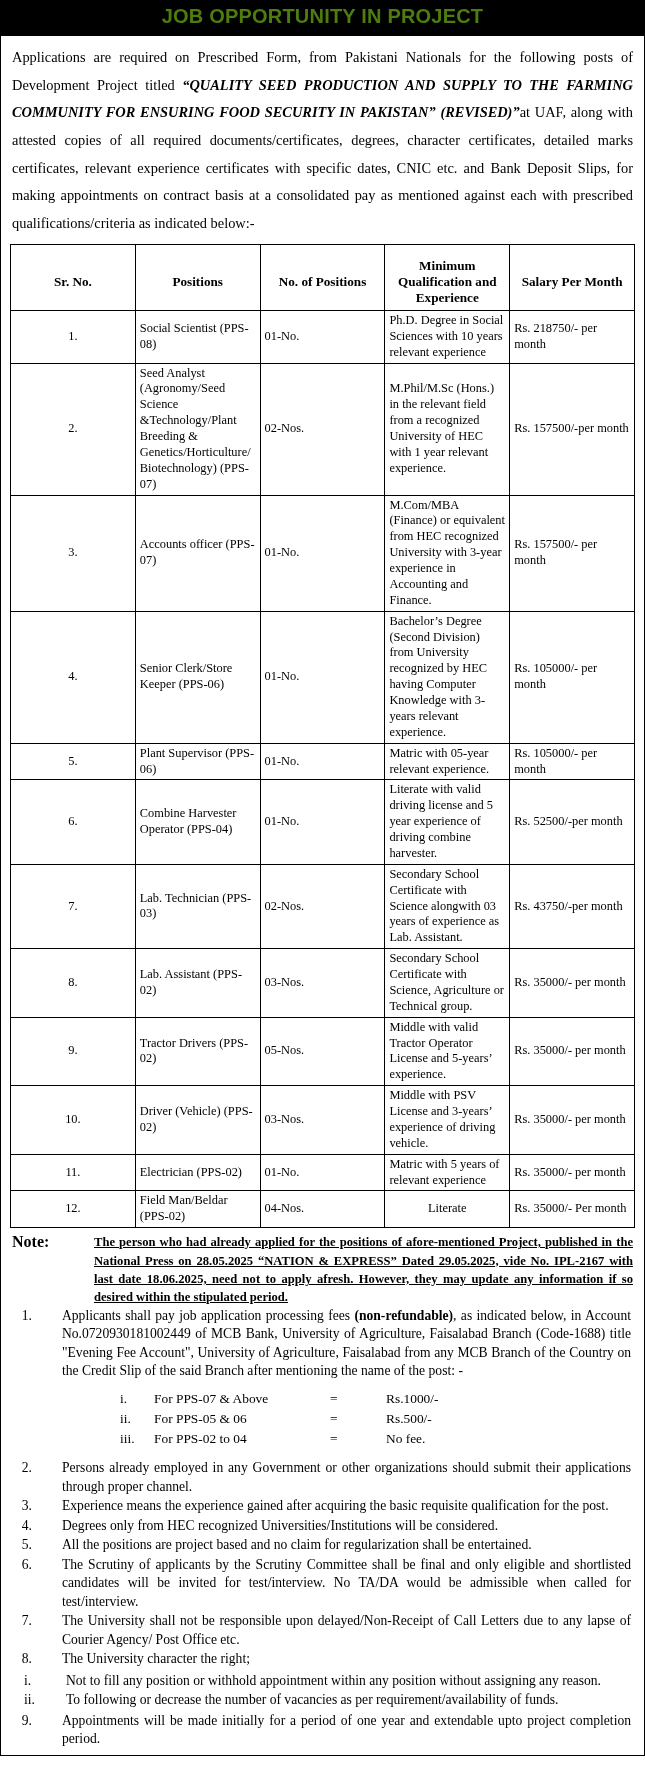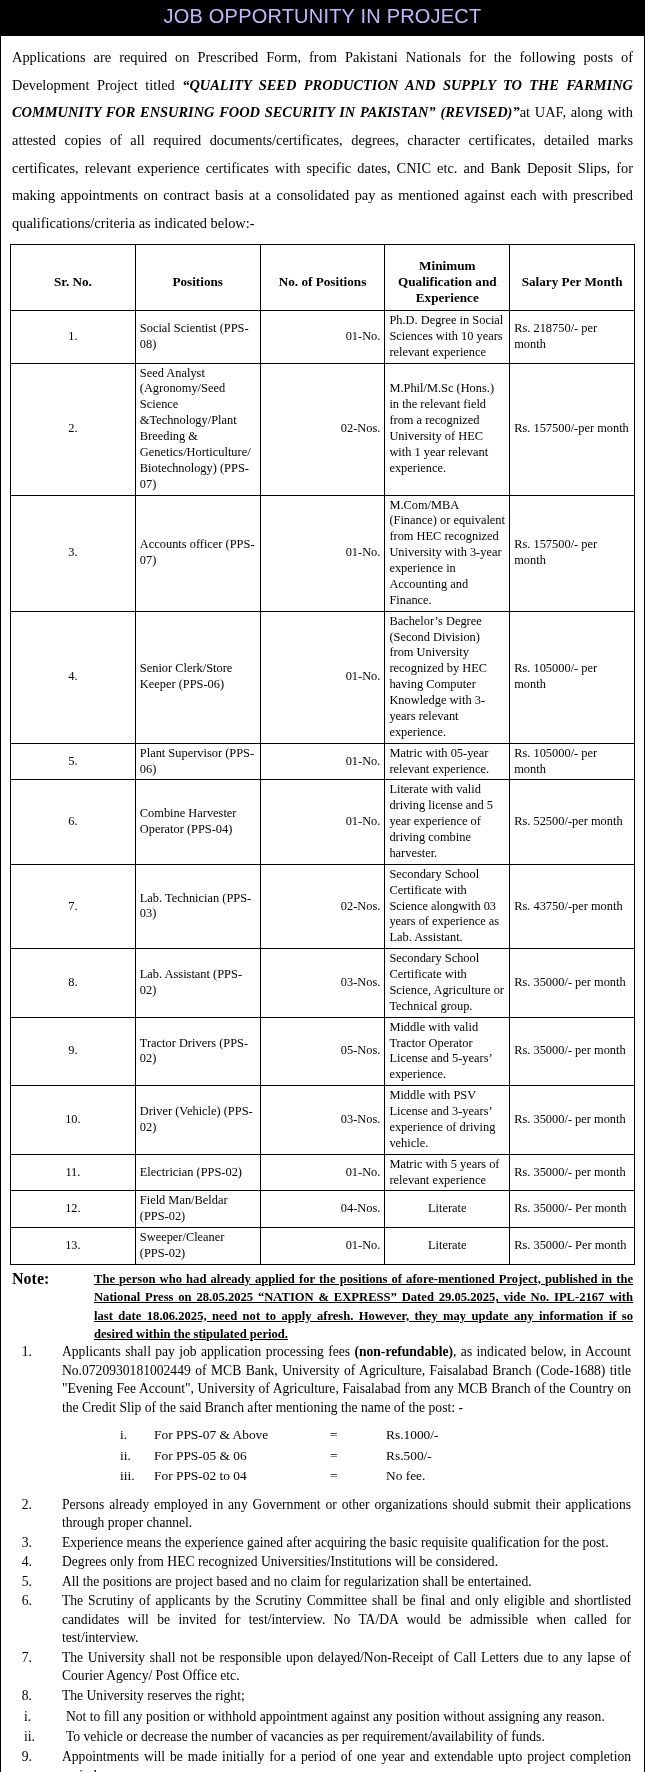--- a/index.html
+++ b/index.html
@@ -12,24 +12,24 @@
   }
   .page{
     width:645px;
     position:relative;
     background:#fff;
   }
 
   
   .title-bar{
     background:#000;
-    color:#c4b5fd;
+    color:#4d7c0f;
     text-align:center;
     font-family:"Liberation Sans", sans-serif;
-    font-weight:normal;
+    font-weight:bold;
     font-size:20px;
     letter-spacing:.2px;
     padding:5px 0 6px 0;
   }
 
   
   .frame{
     border:1px solid #000;
     border-top:2px solid #000;
     padding:7px 9px 6px 9px;
@@ -64,21 +64,21 @@
   }
   table.posts thead th{
     text-align:center;
     font-weight:bold;
     font-size:13.2px;
     padding:13px 2px 4px 2px;
     line-height:1.22;
   }
   td.sr{text-align:center;width:34px;vertical-align:middle;}
   td.pos{width:145px;}
-  td.nos{text-align:right;width:78px;}
+  td.nos{text-align:left;width:78px;}
   td.qual{}
   td.sal{width:115px;}
   td.qual.center{text-align:center;}
 
   
   .note-wrap{
     display:flex;
     margin-top:5px;
     font-size:12.6px;
   }
@@ -260,27 +260,20 @@
             <td class="sr">11.</td>
             <td class="pos">Electrician (PPS-02)</td>
             <td class="nos">01-No.</td>
             <td class="qual">Matric with 5 years of relevant experience</td>
             <td class="sal">Rs. 35000/- per month</td>
           </tr>
           <tr>
             <td class="sr">12.</td>
             <td class="pos">Field Man/Beldar (PPS-02)</td>
             <td class="nos">04-Nos.</td>
-            <td class="qual center">Literate</td>
-            <td class="sal">Rs. 35000/- Per month</td>
-          </tr>
-          <tr>
-            <td class="sr">13.</td>
-            <td class="pos">Sweeper/Cleaner (PPS-02)</td>
-            <td class="nos">01-No.</td>
             <td class="qual center">Literate</td>
             <td class="sal">Rs. 35000/- Per month</td>
           </tr>
         </tbody>
     </table>
 
     <div class="note-wrap">
       <div class="note-label">Note:</div>
       <div class="note-body">The person who had already applied for the positions of afore-mentioned Project, published in the National Press on 28.05.2025 “NATION &amp; EXPRESS” Dated 29.05.2025, vide No. IPL-2167 with last date 18.06.2025, need not to apply afresh. However, they may update any information if so desired within the stipulated period.</div>
     </div>
@@ -338,31 +331,31 @@
         <span class="num">6.</span>
         <span class="txt">The Scrutiny of applicants by the Scrutiny Committee shall be final and only eligible and shortlisted candidates will be invited for test/interview. No TA/DA would be admissible when called for test/interview.</span>
       </li>
       <li>
         <span class="num">7.</span>
         <span class="txt">The University shall not be responsible upon delayed/Non-Receipt of Call Letters due to any lapse of Courier Agency/ Post Office etc.</span>
       </li>
 
       <li>
         <span class="num">8.</span>
-        <span class="txt">The University reserves the right;</span>
+        <span class="txt">The University character the right;</span>
       </li>
       <li style="display:block;">
         <ul class="roman">
             <li>
               <span class="rn">i.</span>
-              <span class="rt">Not to fill any position or withhold appointment against any position without assigning any reason.</span>
+              <span class="rt">Not to fill any position or withhold appointment within any position without assigning any reason.</span>
             </li>
             <li>
               <span class="rn">ii.</span>
-              <span class="rt">To vehicle or decrease the number of vacancies as per requirement/availability of funds.</span>
+              <span class="rt">To following or decrease the number of vacancies as per requirement/availability of funds.</span>
             </li>
           </ul>
       </li>
 
       <li>
         <span class="num">9.</span>
         <span class="txt">Appointments will be made initially for a period of one year and extendable upto project completion period.</span>
       </li>
 
     </ol>

